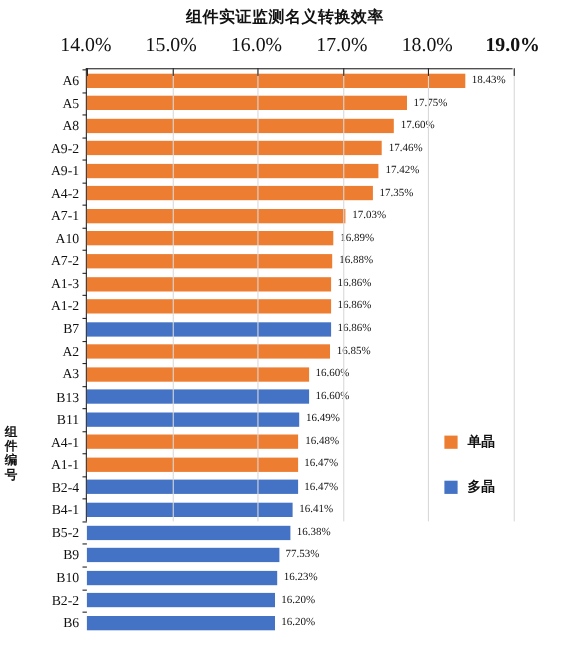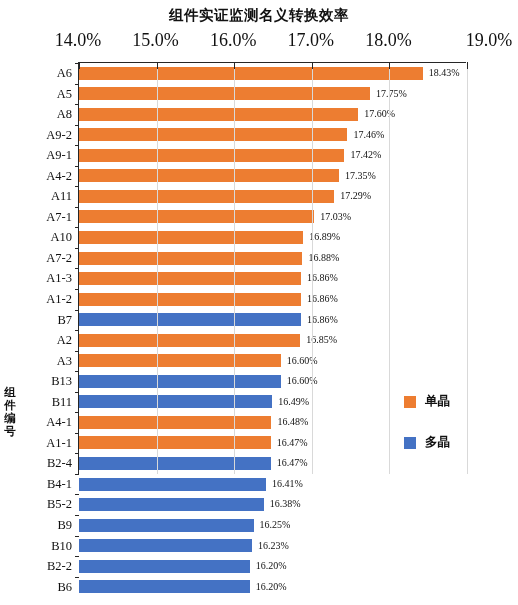--- a/index.html
+++ b/index.html
@@ -90,21 +90,21 @@
 <div id="chart-root">
 
   <div class="chart-title">组件实证监测名义转换效率</div>
 
   <div class="xaxis-labels">
       <div class="xtick-label" style="left: 78px;">14.0%</div>
       <div class="xtick-label" style="left: 155.6px;">15.0%</div>
       <div class="xtick-label" style="left: 233.2px;">16.0%</div>
       <div class="xtick-label" style="left: 310.8px;">17.0%</div>
       <div class="xtick-label" style="left: 388.4px; font-family: Liberation Serif, serif;">18.0%</div>
-      <div class="xtick-label" style="left: 489px;">19.0%</div>
+      <div class="xtick-label" style="left: 466px; font-weight: bold;">19.0%</div>
     </div>
 
   <div class="plot-area">
     <div class="rows">
         <div class="row">
           <div class="cat-label">A6</div>
           <div class="tick-mark"></div>
           <div class="bar mono" style="width: 343.768px;"></div>
           <div class="val-label" style="left: 343.768px;">18.43%</div>
         </div>
@@ -132,26 +132,20 @@
           <div class="bar mono" style="width: 265.392px;"></div>
           <div class="val-label" style="left: 265.392px;">17.42%</div>
         </div>
         <div class="row">
           <div class="cat-label">A4-2</div>
           <div class="tick-mark"></div>
           <div class="bar mono" style="width: 259.96px;"></div>
           <div class="val-label" style="left: 259.96px;">17.35%</div>
         </div>
         <div class="row">
-          <div class="cat-label">A11</div>
-          <div class="tick-mark"></div>
-          <div class="bar mono" style="width: 255.304px;"></div>
-          <div class="val-label" style="left: 255.304px;">17.29%</div>
-        </div>
-        <div class="row">
           <div class="cat-label">A7-1</div>
           <div class="tick-mark"></div>
           <div class="bar mono" style="width: 235.128px;"></div>
           <div class="val-label" style="left: 235.128px;">17.03%</div>
         </div>
         <div class="row">
           <div class="cat-label">A10</div>
           <div class="tick-mark"></div>
           <div class="bar mono" style="width: 224.264px;"></div>
           <div class="val-label" style="left: 224.264px;">16.89%</div>
@@ -231,21 +225,21 @@
         <div class="row">
           <div class="cat-label">B5-2</div>
           <div class="tick-mark"></div>
           <div class="bar poly" style="width: 184.688px;"></div>
           <div class="val-label" style="left: 184.688px;">16.38%</div>
         </div>
         <div class="row">
           <div class="cat-label">B9</div>
           <div class="tick-mark"></div>
           <div class="bar poly" style="width: 174.6px;"></div>
-          <div class="val-label" style="left: 174.6px;">16.25%</div>
+          <div class="val-label" style="left: 174.6px;">77.53%</div>
         </div>
         <div class="row">
           <div class="cat-label">B10</div>
           <div class="tick-mark"></div>
           <div class="bar poly" style="width: 173.048px;"></div>
           <div class="val-label" style="left: 173.048px;">16.23%</div>
         </div>
         <div class="row">
           <div class="cat-label">B2-2</div>
           <div class="tick-mark"></div>

